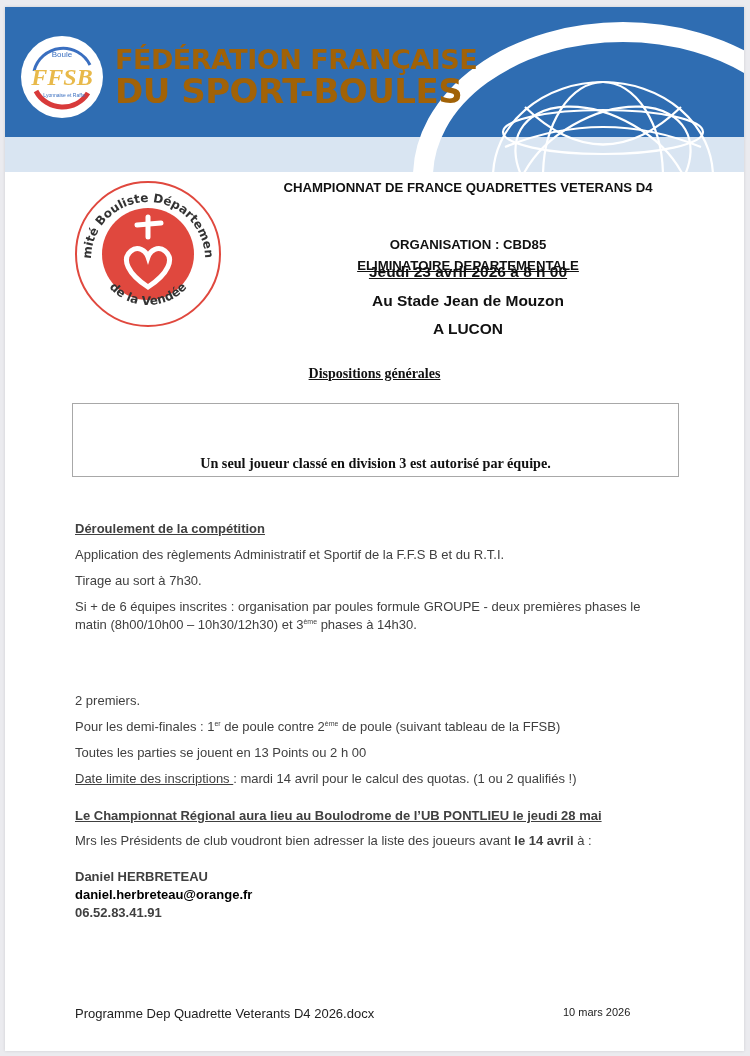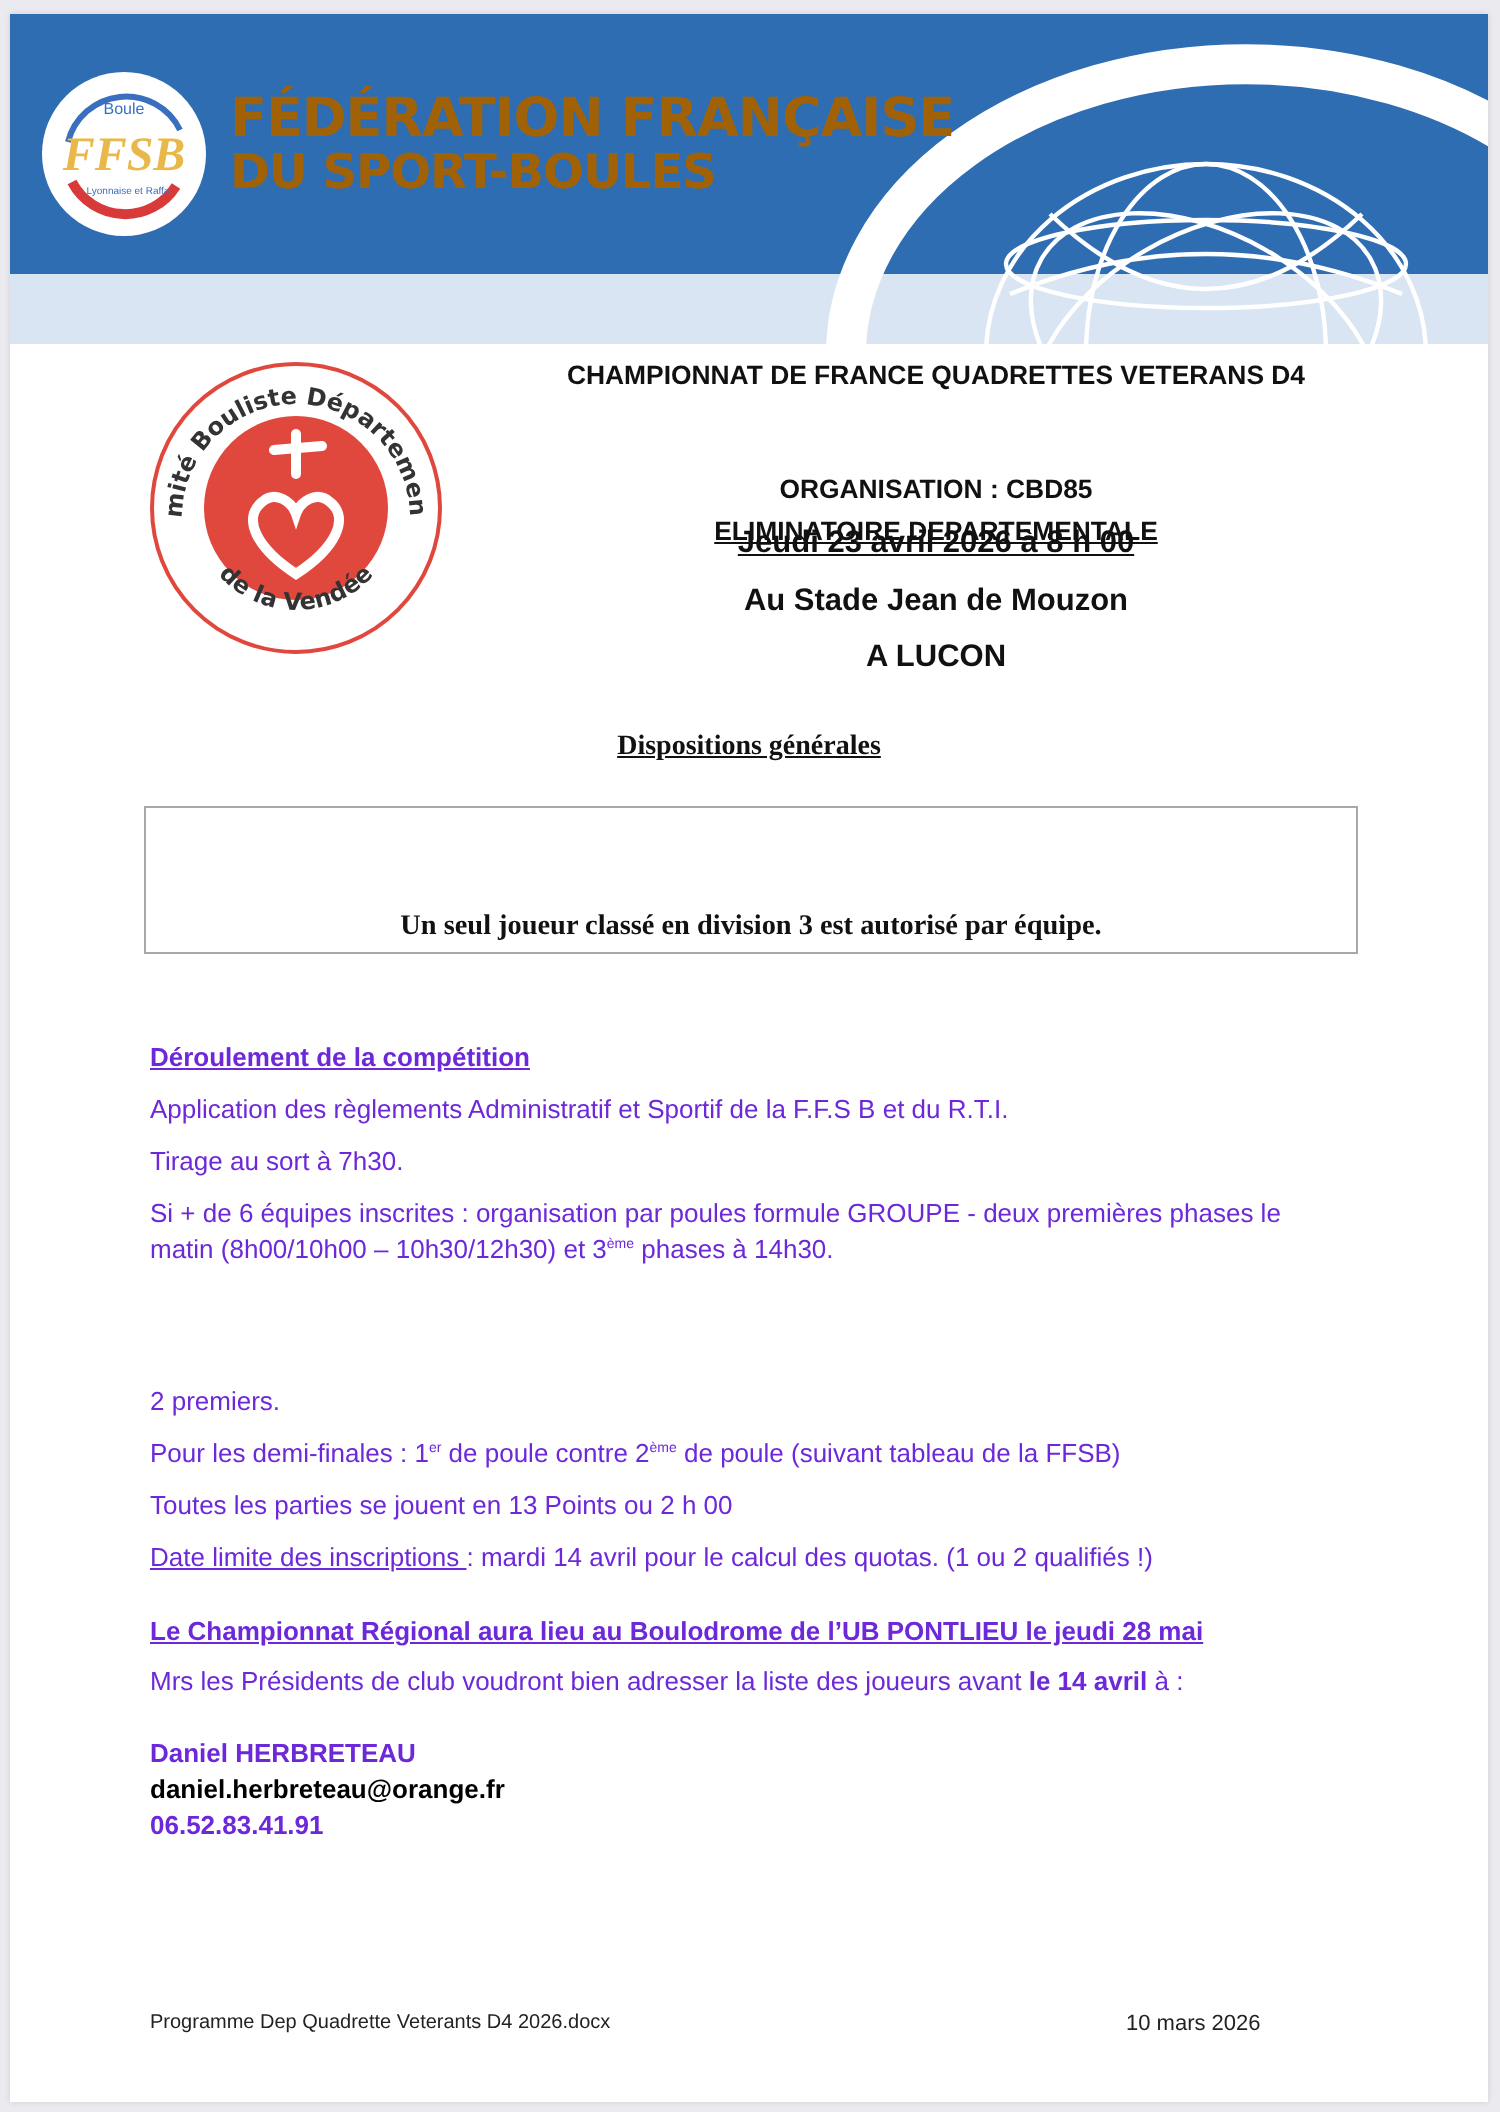--- a/index.html
+++ b/index.html
@@ -14,46 +14,46 @@
   .banner { position: absolute; left: 0; top: 0; width: 739px; height: 165px; overflow: hidden; }
   .banner-blue { position: absolute; left: 0; top: 0; width: 739px; height: 130px; background: #2f6db2; }
   .banner-light { position: absolute; left: 0; top: 130px; width: 739px; height: 35px; background: #d9e5f2; }
   .banner svg.deco { position: absolute; left: 0; top: 0; }
   .ffsb-logo { position: absolute; left: 15px; top: 28px; width: 84px; height: 84px; }
   .fed-title {
     position: absolute; left: 110px; top: 39px; color: #a16207; font-family: "DejaVu Sans", sans-serif;
     font-weight: bold; line-height: 1;
   }
   .fed-title .l1 { font-size: 27px; letter-spacing: -0.5px; display: block; }
-  .fed-title .l2 { font-size: 24px; letter-spacing: -0.5px; display: block; margin-top: 1px; }
+  .fed-title .l2 { font-size: 34px; letter-spacing: -0.5px; display: block; margin-top: 1px; }
   .cbd-logo { position: absolute; left: 68px; top: 172px; width: 150px; height: 150px; }
   .head-block { position: absolute; left: 238px; top: 170px; width: 450px; text-align: center; }
   .head-block div { font-weight: bold; }
   .h-champ { position: absolute; left: 0; top: 3px; width: 450px; font-size: 13.2px; }
   .h-elim { position: absolute; left: 0; top: 35px; width: 450px; font-size: 13.2px; text-decoration: underline; margin-top: 46px; }
   .h-org { position: absolute; left: 0; top: 60px; width: 450px; font-size: 13.2px; }
   .h-date { position: absolute; left: 0; top: 86px; width: 450px; font-size: 15.5px; text-decoration: underline; }
   .h-stade { position: absolute; left: 0; top: 115px; width: 450px; font-size: 15.5px; }
   .h-lucon { position: absolute; left: 0; top: 143px; width: 450px; font-size: 15.5px; }
   .dispo-title {
     position: absolute; left: 0; top: 359px; width: 739px; text-align: center;
     font-family: "Liberation Serif", serif; font-weight: bold; font-size: 14px; text-decoration: underline;
   }
   .dispo-box {
     position: absolute; left: 67px; top: 396px; width: 605px; height: 72px;
     border: 1px solid #a8a8a8; text-align: center;
     font-family: "Liberation Serif", serif; font-weight: bold; font-size: 14.2px;
   }
   .dispo-box div { position: absolute; left: 0; width: 605px; }
-  .body-text { position: absolute; left: 70px; font-size: 13px; color: #6d28d9; white-space: nowrap; }
+  .body-text { position: absolute; left: 70px; font-size: 13px; color: #404040; white-space: nowrap; }
   .u { text-decoration: underline; }
   .b { font-weight: bold; }
   sup { font-size: 7px; vertical-align: 5px; line-height: 0; }
   .email { color: #000000; font-weight: bold; }
-  .footer-left { position: absolute; left: 70px; top: 999px; font-size: 10px; color: #222; text-align: right; }
+  .footer-left { position: absolute; left: 70px; top: 999px; font-size: 13px; color: #222; text-align: right; }
   .footer-right { position: absolute; left: 558px; top: 999px; font-size: 11px; color: #222; }
 </style>
 </head>
 <body>
 
 <div class="page">
 
   <div class="banner">
     <div class="banner-blue"></div>
     <div class="banner-light"></div>

